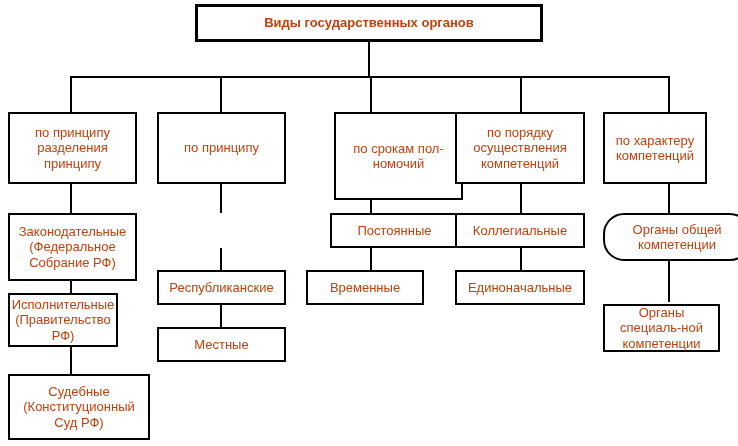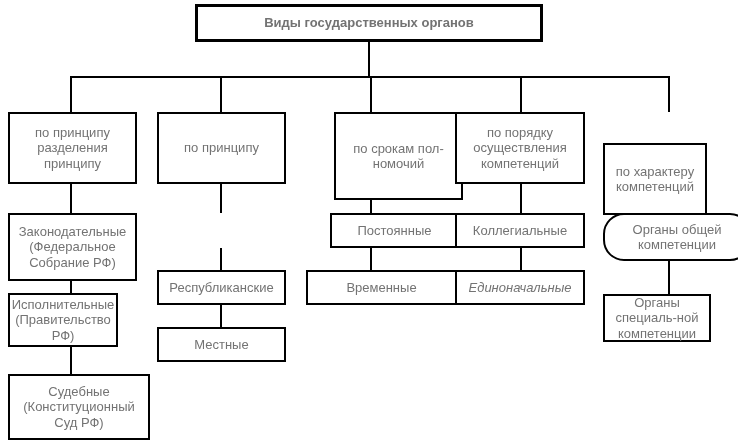--- a/index.html
+++ b/index.html
@@ -17,21 +17,21 @@
   }
   .node {
     position: absolute;
     box-sizing: border-box;
     border: 2px solid #000000;
     background: #ffffff;
     display: flex;
     align-items: center;
     justify-content: center;
     text-align: center;
-    color: #737373;
+    color: #c2410c;
     line-height: 1.18;
     padding: 2px 3px;
     z-index: 2;
   }
   .node.root {
     border-width: 3px;
     font-weight: bold;
     font-size: 13px;
   }
   .node.cat {
@@ -72,21 +72,21 @@
   </div>
   <div class="node cat" style="left:157px; top:112px; width:129px; height:72px;">
     <span>по принципу</span>
   </div>
   <div class="node cat" style="left:306px; top:112px; width:129px; height:88px;margin-left:28px;">
     <span>по срокам пол-номочий</span>
   </div>
   <div class="node cat" style="left:455px; top:112px; width:130px; height:72px;">
     <span>по порядку осуществления компетенций</span>
   </div>
-  <div class="node cat" style="left:603px; top:112px; width:104px; height:72px;margin-top:31px;">
+  <div class="node cat" style="left:603px; top:112px; width:104px; height:72px;">
     <span>по характеру компетенций</span>
   </div>
 
   <div class="line v" style="left:70px; top:184px; height:29px;"></div>
   <div class="line v" style="left:70px; top:265px; height:28px;"></div>
   <div class="line v" style="left:70px; top:347px; height:27px;"></div>
 
   <div class="node leaf" style="left:8px; top:213px; width:129px; height:68px;">
     <span>Законодательные (Федеральное Собрание РФ)</span>
   </div>
@@ -107,37 +107,37 @@
   <div class="node leaf" style="left:157px; top:327px; width:129px; height:35px;">
     <span>Местные</span>
   </div>
 
   <div class="line v" style="left:370px; top:184px; height:29px;"></div>
   <div class="line v" style="left:370px; top:248px; height:22px;"></div>
 
   <div class="node leaf" style="left:306px; top:213px; width:129px; height:35px;margin-left:24px;">
     <span>Постоянные</span>
   </div>
-  <div class="node leaf" style="left:306px; top:270px; width:151px; height:35px;">
+  <div class="node leaf" style="left:306px; top:270px; width:118px; height:35px;">
     <span>Временные</span>
   </div>
 
   <div class="line v" style="left:520px; top:184px; height:29px;"></div>
   <div class="line v" style="left:520px; top:248px; height:22px;"></div>
 
   <div class="node leaf" style="left:455px; top:213px; width:130px; height:35px;">
     <span>Коллегиальные</span>
   </div>
-  <div class="node leaf" style="left:455px; top:270px; width:130px; height:35px;font-style:italic;">
+  <div class="node leaf" style="left:455px; top:270px; width:130px; height:35px;">
     <span>Единоначальные</span>
   </div>
 
   <div class="line v" style="left:668px; top:184px; height:29px;"></div>
   <div class="line v" style="left:668px; top:261px; height:41px;"></div>
 
   <div class="node leaf" style="left:603px; top:213px; width:148px; height:48px;border-radius:21px;">
     <span>Органы общей компетенции</span>
   </div>
-  <div class="node leaf" style="left:603px; top:294px; width:108px; height:48px;">
+  <div class="node leaf" style="left:603px; top:304px; width:117px; height:48px;">
     <span>Органы специаль-ной компетенции</span>
   </div>
 
 </div>
 
 </body></html>

